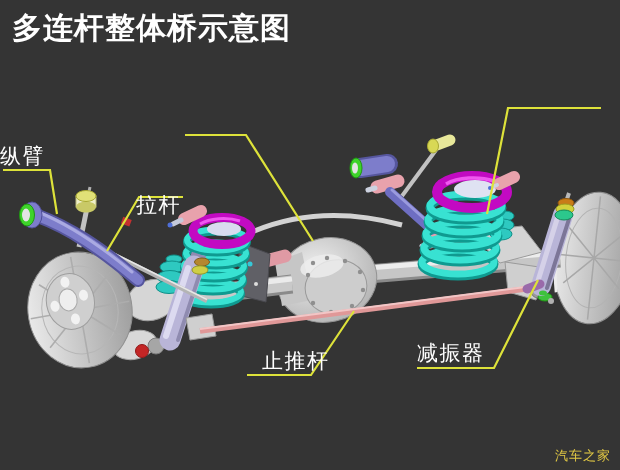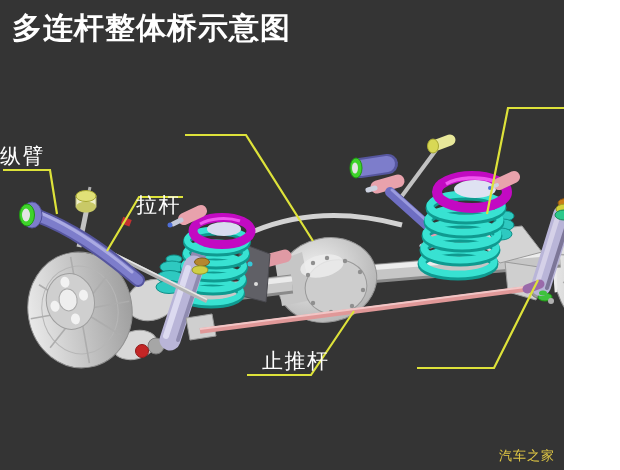--- a/index.html
+++ b/index.html
@@ -2,21 +2,21 @@
 <html style="--background: #343434; --text: #ffffff; --leader: #dde23a; --spring: #38e2d2; --spring-seat: #c20ac2; --shock: #b9b5d8; --panhard-rod: #e09898; --control-arm: #7d7dcb; --metal: #cccccc;"><head>
 <meta charset="utf-8">
 <style>
   :root{
     --background:#343434; --text:#ffffff; --leader:#dde23a;
     --spring:#38e2d2; --spring-seat:#c20ac2; --shock:#b9b5d8;
     --panhard-rod:#e09898; --control-arm:#7d7dcb; --metal:#cccccc;
   }
   html,body{margin:0;padding:0;}
   body{font-family:"DejaVu Sans","Liberation Sans",sans-serif;}
-  .stage{position:relative;width:564px;height:470px;background:var(--background);overflow:hidden;}
+  .stage{position:relative;width:620px;height:470px;background:var(--background);overflow:hidden;}
   .title{position:absolute;left:12px;top:8px;font-size:30px;font-weight:bold;color:var(--text);letter-spacing:1px;white-space:nowrap;}
   .part-label{position:absolute;font-size:21px;color:var(--text);letter-spacing:1.5px;line-height:24px;white-space:nowrap;}
   .watermark{position:absolute;right:9px;bottom:5px;font-size:13px;color:#fde047;opacity:.85;letter-spacing:1px;}
   svg{position:absolute;left:0;top:0;}
   .lead{stroke:var(--leader);stroke-width:2.2;fill:none;stroke-linejoin:miter;}
   .coil{stroke:var(--spring);fill:none;}
   .coilb{stroke:#0f9a90;fill:none;}
   .seat{stroke:var(--spring-seat);fill:none;}
   .shockbody{stroke:var(--shock);}
   .rodmain{stroke:var(--panhard-rod);}
@@ -237,15 +237,16 @@
       <path class="lead" d="M247 375 H311 L354 311"></path>
       <path class="lead" d="M417 368 H494 L538 280"></path>
     </g>
   </svg>
 
   <div class="title">多连杆整体桥示意图</div>
 
   <div class="part-label" style="left:0;top:144px;">纵臂</div>
   <div class="part-label" style="left:136px;top:171px;margin-top:22px;">拉杆</div>
   <div class="part-label" style="left:262px;top:349px;">止推杆</div>
+  <div class="part-label" style="left:417px;top:341px;">减振器</div>
 
   <div class="watermark">汽车之家</div>
 </div>
 
 </body></html>

